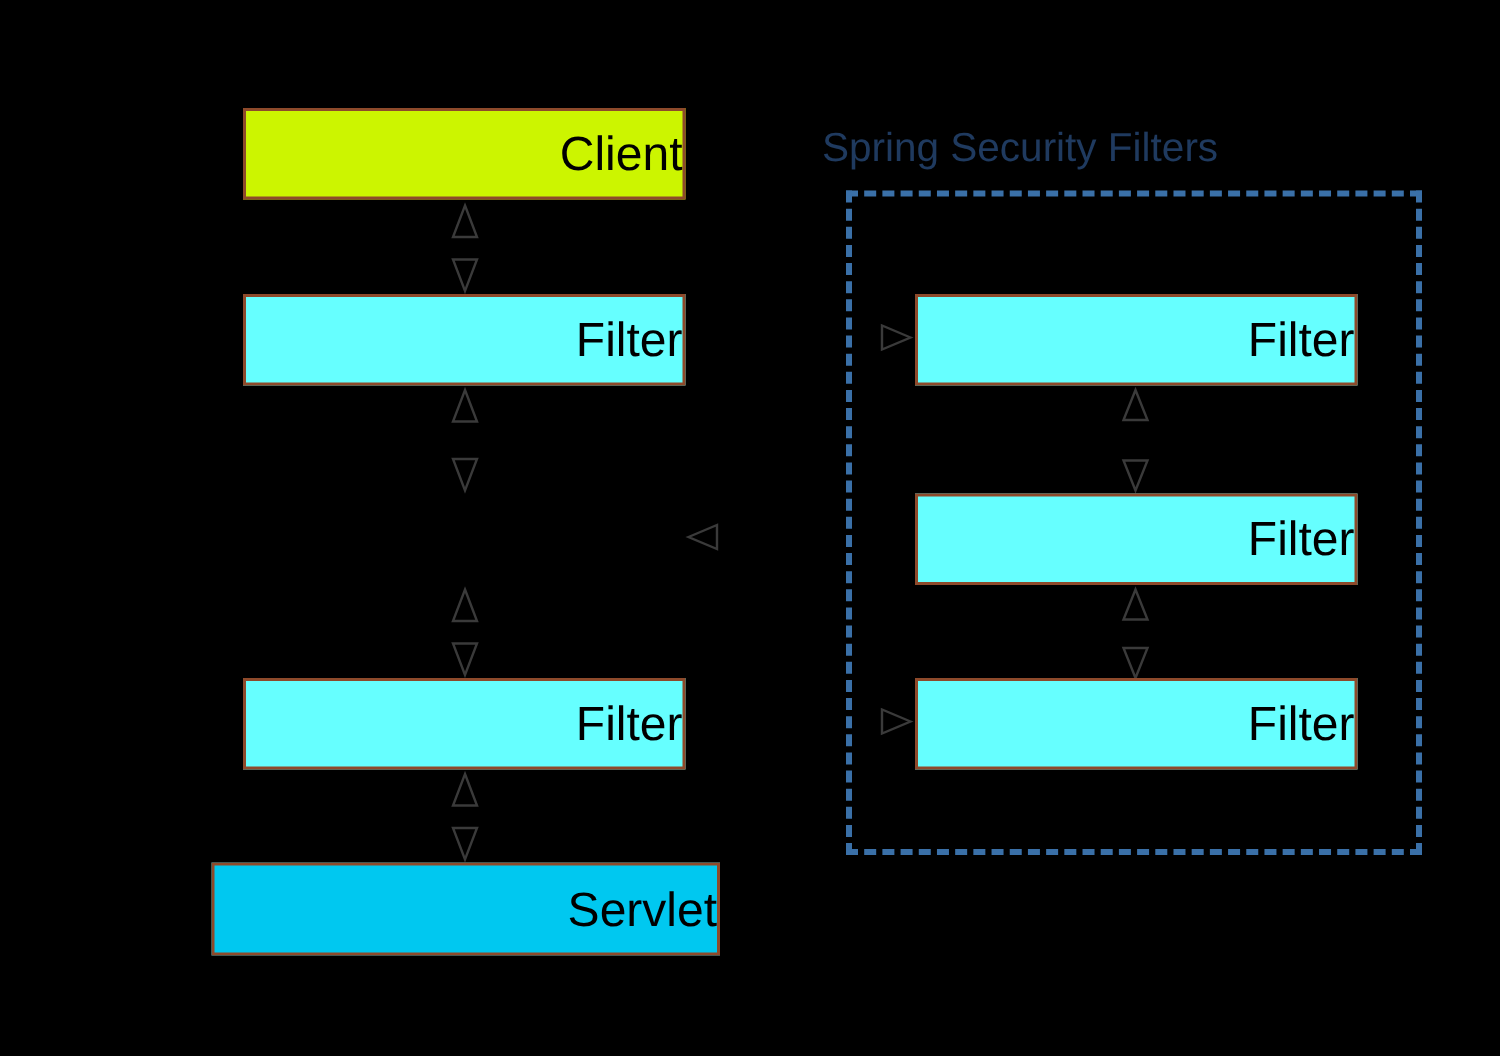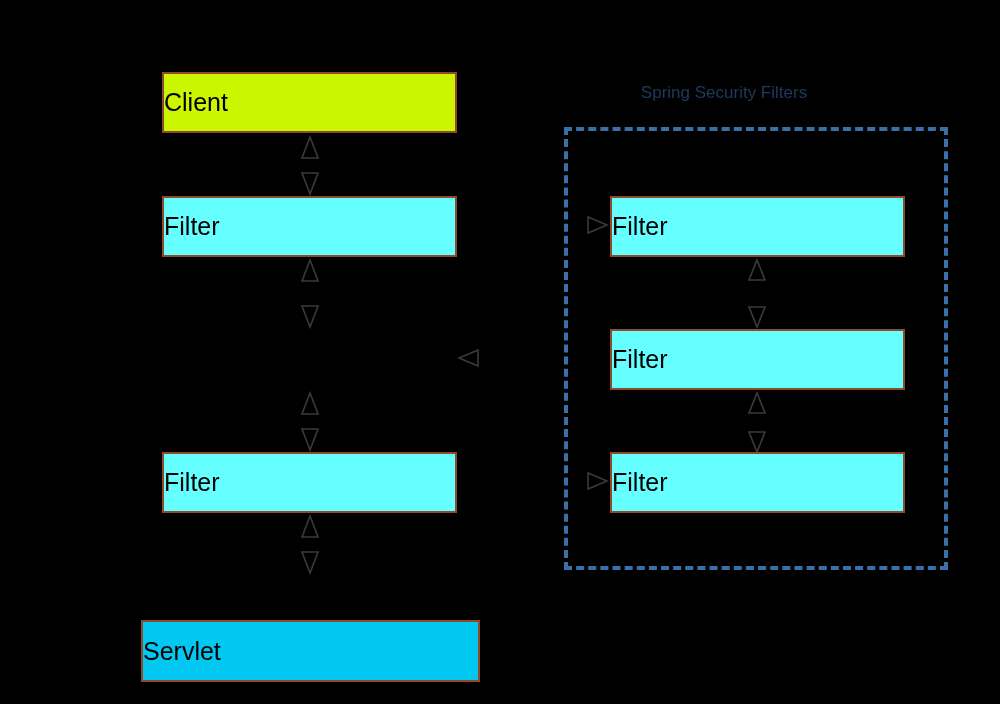--- a/index.html
+++ b/index.html
@@ -14,51 +14,51 @@
     background: var(--background, #000);
     font-family: "Liberation Sans", sans-serif;
     overflow: hidden;
   }
   .node {
     position: absolute;
     box-sizing: border-box;
     border: 2px solid var(--box-border, #8E4A2B);
     display: flex;
     align-items: center;
-    justify-content: flex-start;
+    justify-content: flex-end;
     color: var(--label-color, #000);
-    font-size: 25px;
+    font-size: 32px;
   }
   .node.client   { background: var(--client-fill, #CCF500); }
   .node.filter   { background: var(--filter-fill, #66FFFF); }
-  .node.servlet  { background: var(--servlet-fill, #00C8F0); margin-top: 45px; }
+  .node.servlet  { background: var(--servlet-fill, #00C8F0); }
 
   #client   { left: 162px; top:  72px; width: 295px; height: 61px; }
   #lfilter1 { left: 162px; top: 196px; width: 295px; height: 61px; }
   #fcp      { left: 162px; top: 329px; width: 295px; height: 61px; }
   #lfilter2 { left: 162px; top: 452px; width: 295px; height: 61px; }
   #servlet  { left: 141px; top: 575px; width: 339px; height: 62px; }
 
   #rfilter1 { left: 610px; top: 196px; width: 295px; height: 61px; }
   #rfilter2 { left: 610px; top: 329px; width: 295px; height: 61px; }
   #rfilter3 { left: 610px; top: 452px; width: 295px; height: 61px; }
 
   .security-group {
     position: absolute;
     left: 564px; top: 127px;
     width: 384px; height: 443px;
     box-sizing: border-box;
     border: 4px dashed var(--security-box-border, #3A70A8);
   }
   .security-title {
     position: absolute;
-    left: 532px; top: 83px;
+    left: 548px; top: 83px;
     width: 384px;
-    text-align: center;
-    font-size: 17px;
+    text-align: left;
+    font-size: 27px;
     color: var(--title-color, #1F3A5F);
     white-space: nowrap;
   }
   svg.arrows {
     position: absolute;
     left: 0; top: 0;
     width: 1000px; height: 704px;
     pointer-events: none;
   }
   svg.arrows polygon {

